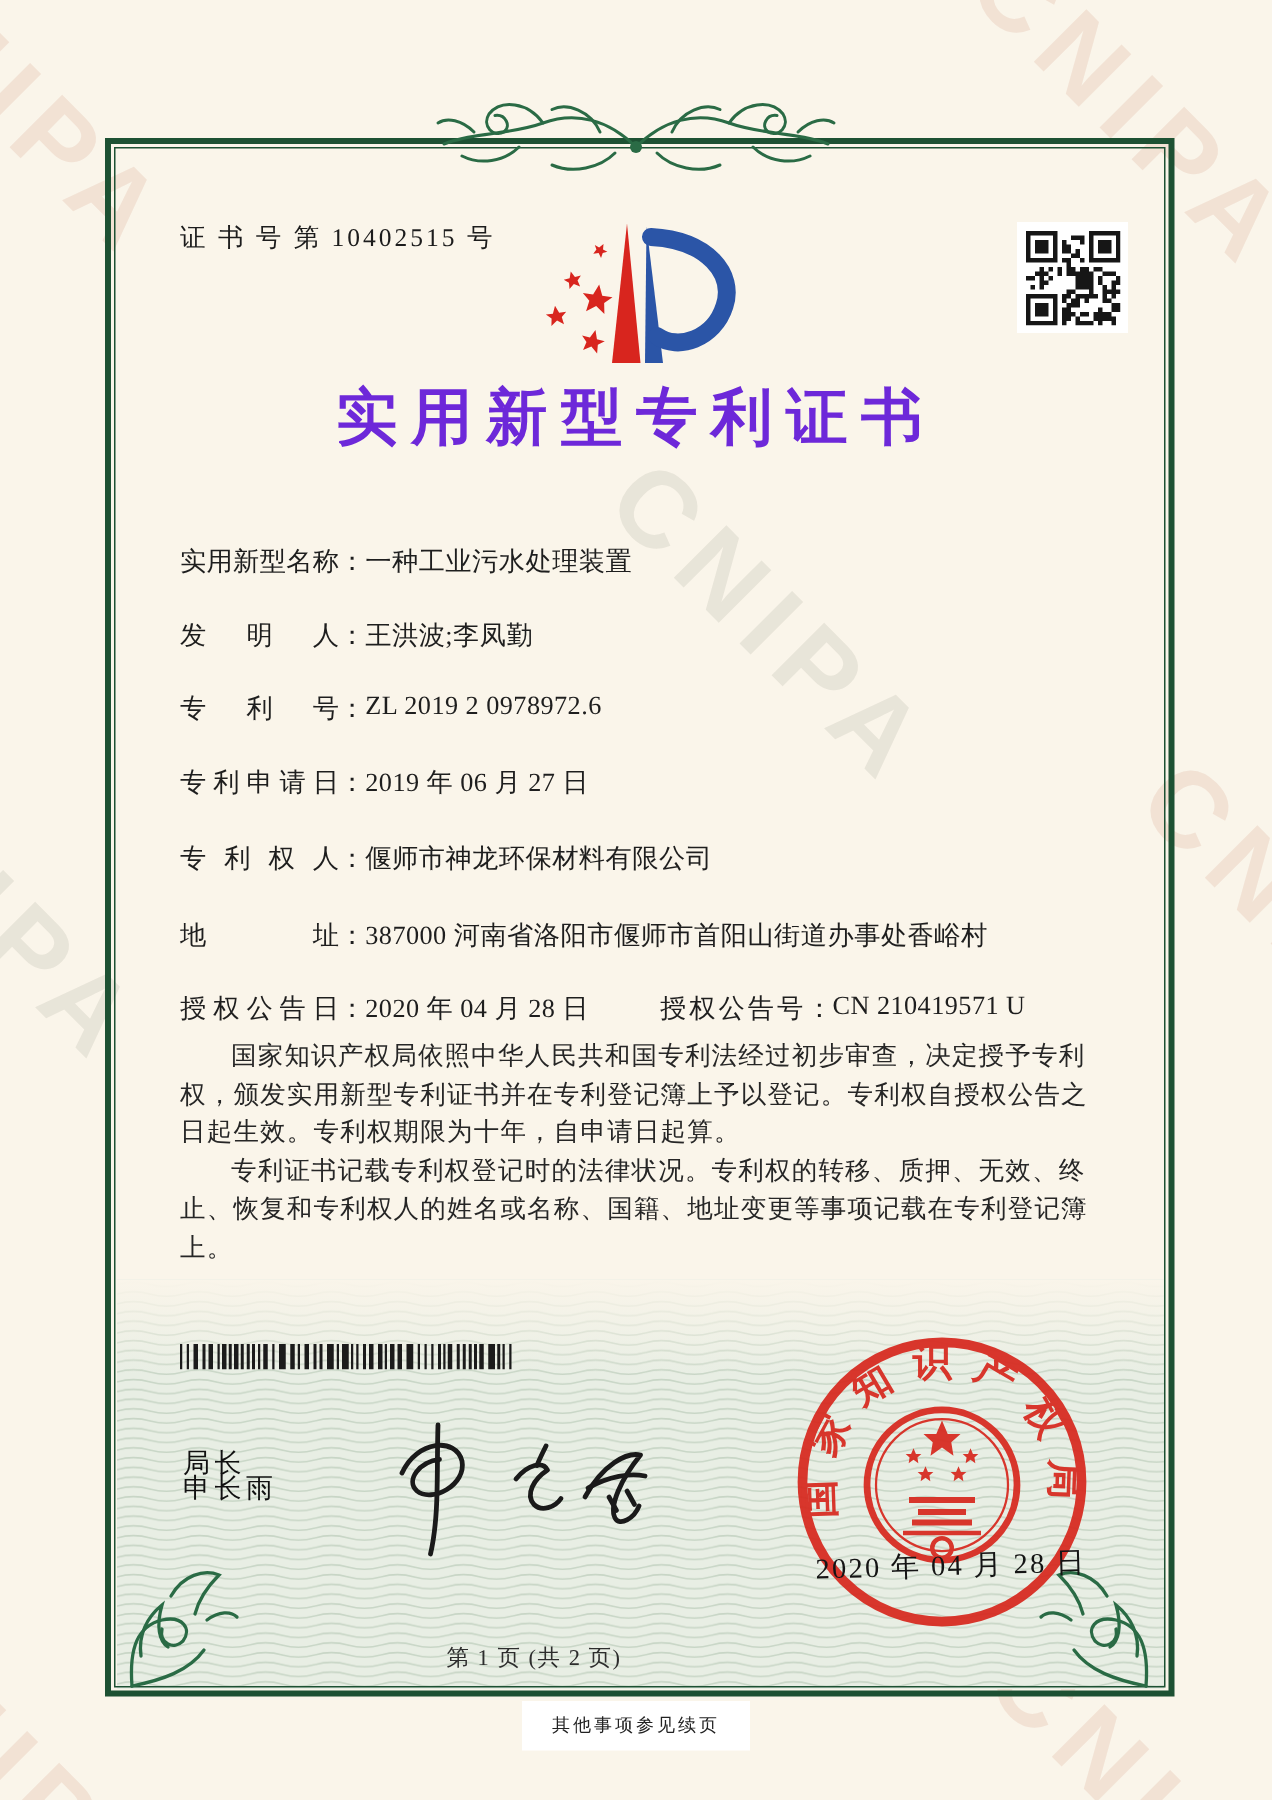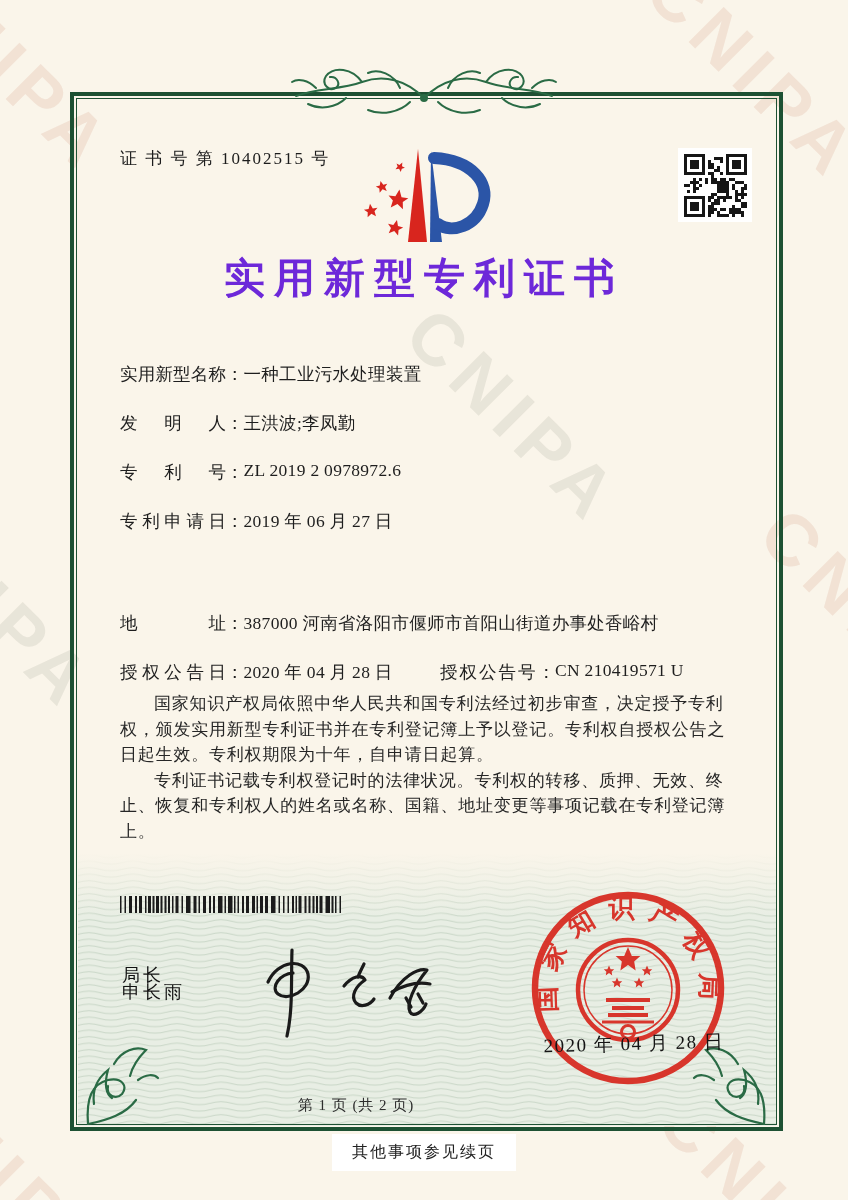--- a/index.html
+++ b/index.html
@@ -76,21 +76,21 @@
 
   
   .seal{position:absolute;left:528px;top:888px;z-index:4;}
   .seal-date{position:absolute;left:522px;top:1031px;width:224px;text-align:center;
     font-size:19px;color:#141414;letter-spacing:1.5px;z-index:5;transform:rotate(-1.5deg);}
 
   
   .pageinfo{position:absolute;left:0;top:1096px;width:712px;text-align:center;
     font-size:15px;color:#2d2d2d;letter-spacing:1px;z-index:3;}
   .contnote{position:absolute;left:50%;top:1134px;transform:translateX(-50%);
-    background:#ffffff;padding:8px 20px;font-size:16px;letter-spacing:2px;color:#222;z-index:3;}
+    background:#ffffff;padding:8px 20px;font-size:12px;letter-spacing:2px;color:#222;z-index:3;}
 </style>
 </head>
 <body>
 
 <div class="page">
 
   <span class="wm wm-pink wm1">CNIPA</span>
   <span class="wm wm-pink wm2">CNIPA</span>
   <span class="wm wm-gray wm3">CNIPA</span>
   <span class="wm wm-gray wm4">CNIPA</span>
@@ -187,20 +187,23 @@
     <span class="lbl">实用新型名称</span><span class="colon">：</span><span class="val">一种工业污水处理装置</span>
   </div>
   <div class="row row-y1">
     <span class="lbl">发明人</span><span class="colon">：</span><span class="val">王洪波;李凤勤</span>
   </div>
   <div class="row row-y2">
     <span class="lbl">专利号</span><span class="colon">：</span><span class="val">ZL 2019 2 0978972.6</span>
   </div>
   <div class="row row-y3">
     <span class="lbl">专利申请日</span><span class="colon">：</span><span class="val">2019 年 06 月 27 日</span>
+  </div>
+  <div class="row row-y4">
+    <span class="lbl">专利权人</span><span class="colon">：</span><span class="val">偃师市神龙环保材料有限公司</span>
   </div>
   <div class="row row-y5">
     <span class="lbl">地址</span><span class="colon">：</span><span class="val">387000 河南省洛阳市偃师市首阳山街道办事处香峪村</span>
   </div>
   <div class="row row-y6">
     <span class="lbl">授权公告日</span><span class="colon">：</span><span class="val">2020 年 04 月 28 日</span>
     <span class="pair2">
       <span class="lbl2">授权公告号</span><span>：</span><span class="val">CN 210419571 U</span>
     </span>
   </div>

